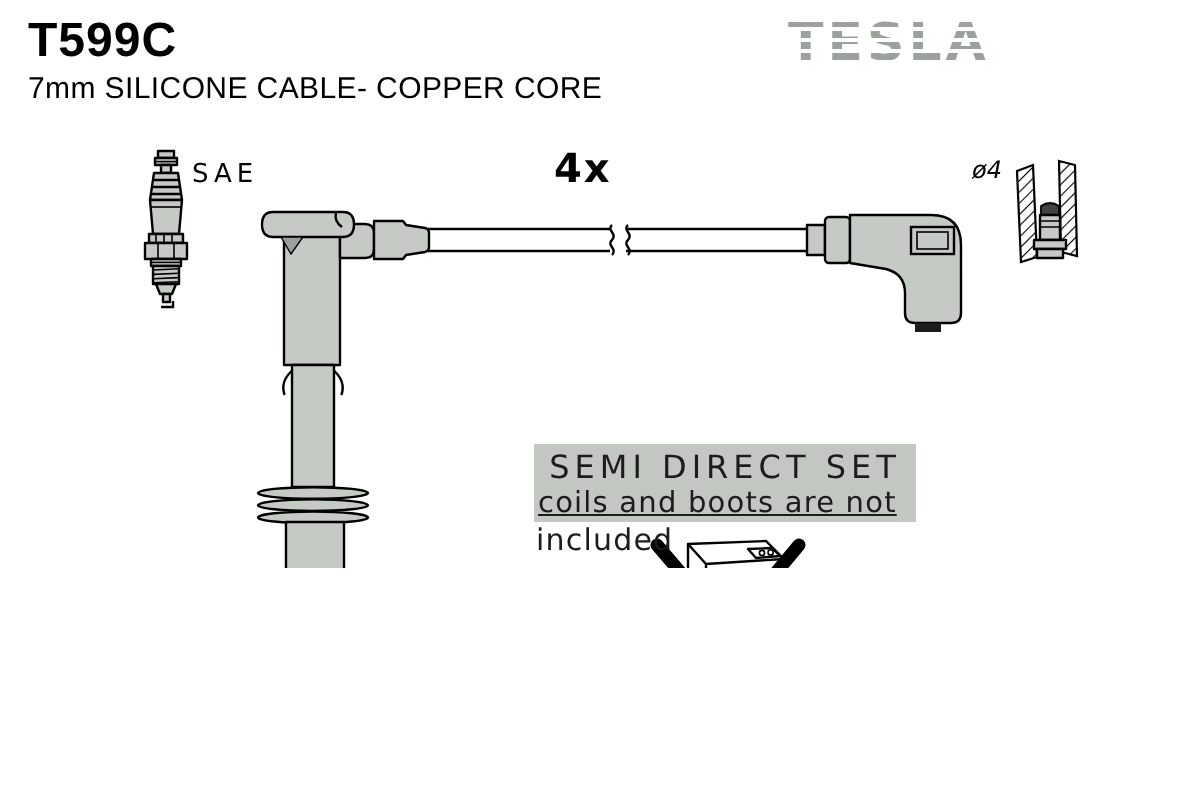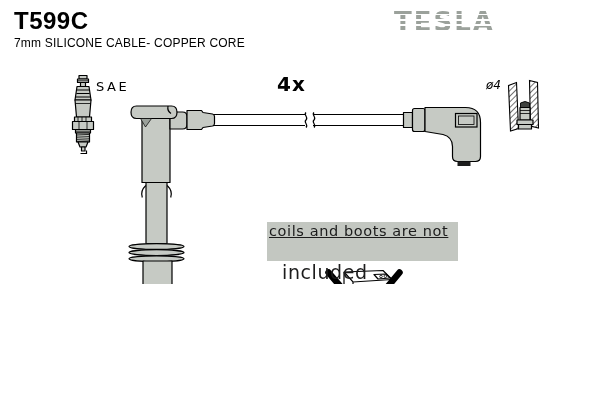--- a/index.html
+++ b/index.html
@@ -1,40 +1,40 @@
 <!DOCTYPE html>
 <html style="--part-fill: #c6cac4; --part-shadow: #9aa09a; --notice-bg: #c3c7c1; --logo-gray: #9ba19b; --outline: #000000; --text-color: #1c1c1c;"><head>
 <meta charset="utf-8">
 <style>
   html,body{margin:0;padding:0;background:#fff;}
   .page{position:relative;width:600px;height:284px;background:#fff;overflow:hidden;
         font-family:"Liberation Sans",sans-serif;color:#000;}
   .header-block{position:absolute;left:14px;top:8px;}
   .part-number{font-size:24px;font-weight:bold;letter-spacing:0.5px;line-height:1.05;}
-  .subtitle{font-size:12px;letter-spacing:0.2px;margin-top:3px;white-space:nowrap;}
+  .subtitle{font-size:15px;letter-spacing:0.2px;margin-top:3px;white-space:nowrap;}
   .logo{position:absolute;left:394px;top:10px;width:120px;height:26px;
         font-size:26px;font-weight:bold;letter-spacing:2px;line-height:24px;
         color:var(--logo-gray,#9ba19b);font-family:"DejaVu Sans",sans-serif;}
   .logo-text{position:absolute;left:0;top:0;}
   .logo-stripes{position:absolute;left:-2px;top:0;width:124px;height:26px;
         background:repeating-linear-gradient(to bottom,transparent 0 3.5px,#fff 3.5px 5.5px);}
   .diagram{position:absolute;left:0;top:0;}
   .diagram text{font-family:"DejaVu Sans",sans-serif;fill:#000;}
   .part{fill:var(--part-fill,#c6cac4);stroke:var(--outline,#000);stroke-width:1.2;stroke-linejoin:round;}
   .white{fill:#fff;stroke:var(--outline,#000);stroke-width:1.2;stroke-linejoin:round;}
   .line{fill:none;stroke:var(--outline,#000);stroke-width:1.2;}
   .thin{fill:none;stroke:var(--outline,#000);stroke-width:0.8;}
   .xmark{fill:none;stroke:var(--outline,#000);stroke-width:6.5;stroke-linecap:round;}
   .notice-box{position:absolute;left:267px;top:222px;width:191px;height:39px;
         background:var(--notice-bg,#c3c7c1);color:var(--text-color,#1c1c1c);
         font-family:"DejaVu Sans",sans-serif;}
   .notice-title{font-size:16px;letter-spacing:2.5px;text-align:center;padding-top:2px;white-space:nowrap;}
   .notice-line{font-size:14.5px;letter-spacing:0.6px;padding-left:2px;margin-top:1px;white-space:nowrap;text-decoration:underline;}
-  .notice-cont{position:absolute;left:268px;top:261px;font-size:19px;letter-spacing:0.6px;
-        color:var(--text-color,#1c1c1c);font-family:"DejaVu Sans",sans-serif;margin-left:14px;}
+  .notice-cont{position:absolute;left:268px;top:261px;font-size:15px;letter-spacing:0.6px;
+        color:var(--text-color,#1c1c1c);font-family:"DejaVu Sans",sans-serif;}
   .label-quantity{position:absolute;left:277px;top:72px;font-size:20px;font-weight:bold;
         letter-spacing:1px;font-family:"DejaVu Sans",sans-serif;}
 </style>
 </head>
 <body>
 
 <div class="page">
 
   <div class="header-block">
     <div class="part-number">T599C</div>
@@ -138,17 +138,18 @@
       <path class="white" d="M352,296 L381,293.5 L375.5,309 L357.5,310 Z"></path>
       <path class="thin" d="M361,295.5 L361,309.7 M371,294.7 L371,309.4"></path>
       <rect class="white" x="356.5" y="309.5" width="17.5" height="31.5"></rect>
       <rect class="white" x="358.5" y="341" width="14" height="16.5" rx="2"></rect>
       <path class="thin" d="M361.5,341.5 V356.5 M364.5,341.5 V357 M367.5,341.5 V357 M370.5,341.5 V356.5"></path>
     </g>
     <path class="xmark" d="M328.5,272.5 L400.5,356.5 M399.5,272.5 L329.5,356.5"></path>
   </svg>
 
   <div class="notice-box">
+    <div class="notice-title">SEMI DIRECT SET</div>
     <div class="notice-line">coils and boots are not</div>
   </div>
   <div class="notice-cont">included</div>
 
 </div>
 
 </body></html>

